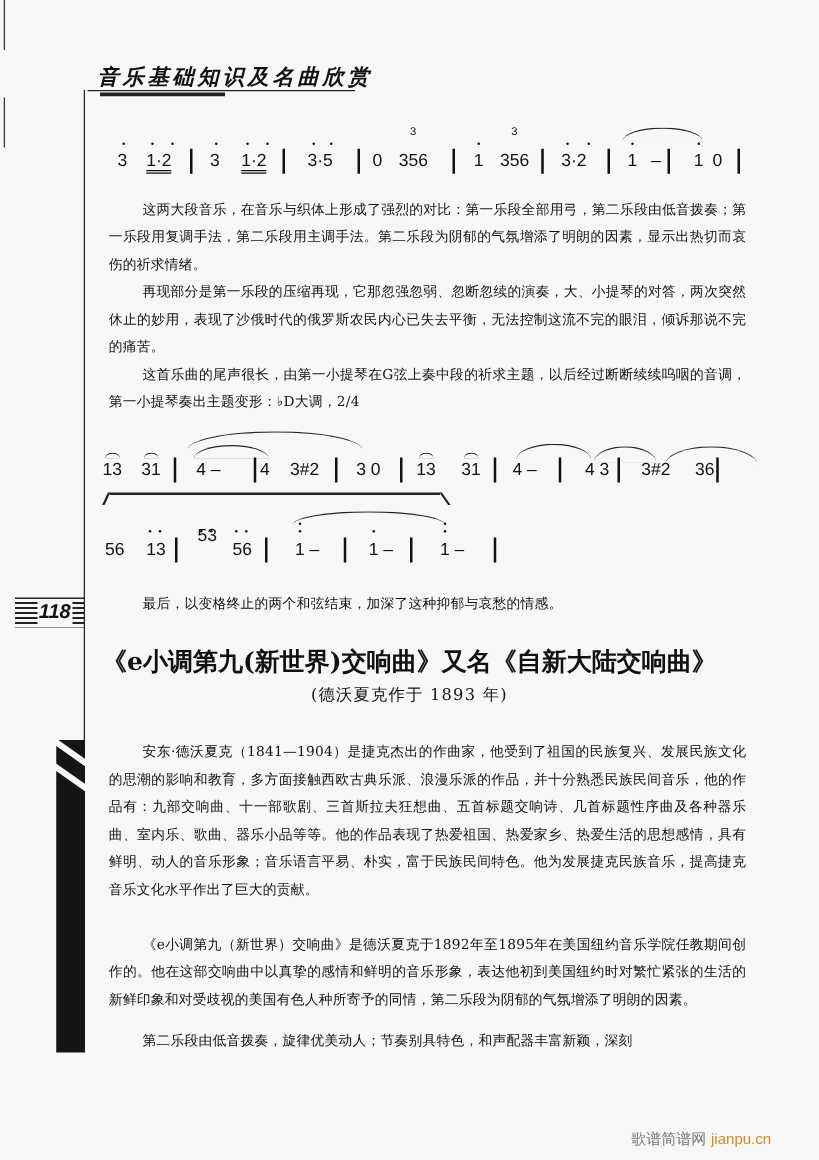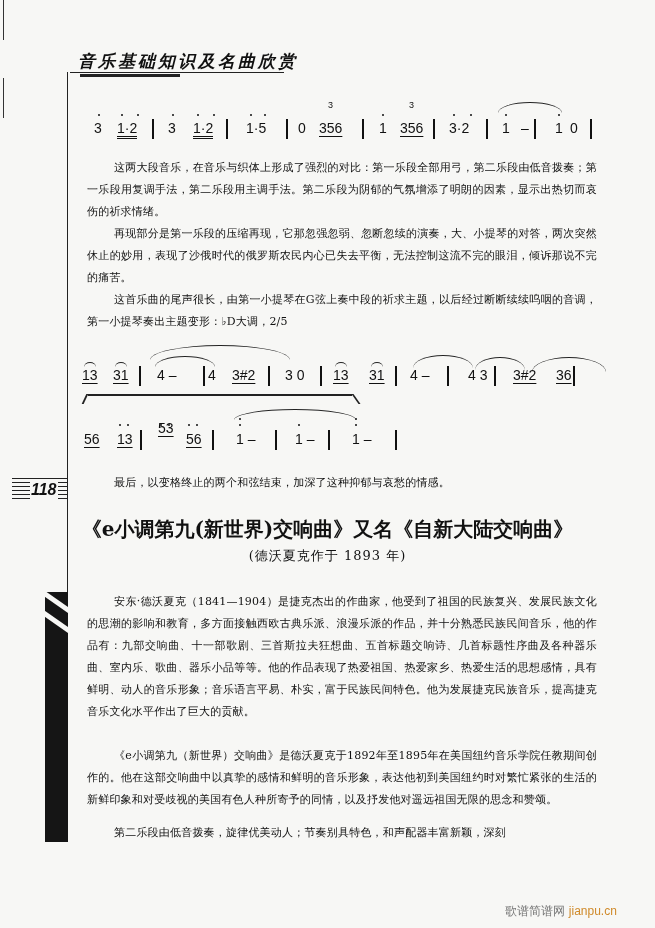--- a/index.html
+++ b/index.html
@@ -34,21 +34,21 @@
     font-style: italic; background: #f7f7f5; color: #111; line-height: 20px;
   }
 
   
   .darkbar { left: 45px; top: 592px; width: 23px; height: 250px; background: #151515; }
   .darkbar-stripe { position:absolute; left:-2px; width: 30px; height: 6px; background:#f7f7f5; transform: skewY(35deg); }
 
   
   .score-row { font-family: "Liberation Sans", sans-serif; font-size: 14px; color: #111; }
   .note { position:absolute; white-space: nowrap; }
-  .ul { text-decoration: underline; text-underline-offset: 3px; }
+  .ul { text-underline-offset: 3px; }
   .dul { border-bottom: 3px double #111; padding-bottom: 0; line-height: 16px; }
   .bar { position:absolute; width: 2px; height: 20px; background: #111; }
   .dot { position:absolute; width: 2px; height: 2px; background: #111; border-radius: 1px; }
   .slur { position:absolute; border-top: 1.5px solid #222; border-radius: 50% 50% 0 0 / 100% 100% 0 0; }
   .triplet { position:absolute; font-size: 9px; }
 
   
   .para {
     position: absolute; left: 87px; width: 510px;
     font-family: "DejaVu Serif", serif; font-size: 11px; line-height: 22px;
@@ -97,21 +97,21 @@
   <span class="dot" style="left:137px;top:114px"></span>
   <div class="bar" style="left:152px;top:119px;width:1.5px"></div>
 
   <span class="note" style="left:168px;top:120px">3</span>
   <span class="dot" style="left:172px;top:114px"></span>
   <span class="note dul" style="left:193px;top:120px">1·2</span>
   <span class="dot" style="left:197px;top:114px"></span>
   <span class="dot" style="left:213px;top:114px"></span>
   <div class="bar" style="left:226px;top:119px;width:1.5px"></div>
 
-  <span class="note" style="left:246px;top:120px">1·5</span>
+  <span class="note" style="left:246px;top:120px">3·5</span>
   <span class="dot" style="left:250px;top:114px"></span>
   <span class="dot" style="left:264px;top:114px"></span>
   <div class="bar" style="left:286px;top:119px;width:1.5px"></div>
 
   <span class="note" style="left:298px;top:120px">0</span>
   <span class="note ul" style="left:319px;top:120px">356</span>
   <span class="triplet" style="left:328px;top:100px">3</span>
   <div class="bar" style="left:362px;top:119px;width:1.5px"></div>
 
   <span class="note" style="left:379px;top:120px">1</span>
@@ -132,21 +132,21 @@
   <div class="bar" style="left:534px;top:119px;width:1.5px"></div>
 
   <span class="note" style="left:555px;top:120px">1</span>
   <span class="dot" style="left:558px;top:114px"></span>
   <span class="note" style="left:570px;top:120px">0</span>
   <div class="bar" style="left:590px;top:119px;width:1.5px"></div>
 </div>
 
 <div class="para" style="top:157px">这两大段音乐，在音乐与织体上形成了强烈的对比：第一乐段全部用弓，第二乐段由低音拨奏；第一乐段用复调手法，第二乐段用主调手法。第二乐段为阴郁的气氛增添了明朗的因素，显示出热切而哀伤的祈求情绪。</div>
 <div class="para" style="top:223px">再现部分是第一乐段的压缩再现，它那忽强忽弱、忽断忽续的演奏，大、小提琴的对答，两次突然休止的妙用，表现了沙俄时代的俄罗斯农民内心已失去平衡，无法控制这流不完的眼泪，倾诉那说不完的痛苦。</div>
-<div class="para" style="top:289px">这首乐曲的尾声很长，由第一小提琴在G弦上奏中段的祈求主题，以后经过断断续续呜咽的音调，第一小提琴奏出主题变形：♭D大调，2/5</div>
+<div class="para" style="top:289px">这首乐曲的尾声很长，由第一小提琴在G弦上奏中段的祈求主题，以后经过断断续续呜咽的音调，第一小提琴奏出主题变形：♭D大调，2/4</div>
 
 <div class="abs score-row" style="left:0;top:0;width:655px;height:470px;">
 
   <span class="note ul" style="left:82px;top:367px">13</span>
   <div class="slur" style="left:84px;top:362px;width:12px;height:4px"></div>
   <span class="note ul" style="left:113px;top:367px">31</span>
   <div class="slur" style="left:115px;top:362px;width:12px;height:4px"></div>
   <div class="bar" style="left:139px;top:366px;width:1.5px"></div>
 
   <div class="slur" style="left:150px;top:345px;width:140px;height:14px"></div>
@@ -213,19 +213,19 @@
   <span class="dot" style="left:355px;top:424px"></span>
   <div class="bar" style="left:395px;top:430px;width:1.5px"></div>
 </div>
 
 <div class="para" style="top:472px">最后，以变格终止的两个和弦结束，加深了这种抑郁与哀愁的情感。</div>
 
 <div class="title-main">《e小调第九(新世界)交响曲》又名《自新大陆交响曲》</div>
 <div class="title-sub">(德沃夏克作于 1893 年)</div>
 
 <div class="para" style="top:591px">安东·德沃夏克（1841—1904）是捷克杰出的作曲家，他受到了祖国的民族复兴、发展民族文化的思潮的影响和教育，多方面接触西欧古典乐派、浪漫乐派的作品，并十分熟悉民族民间音乐，他的作品有：九部交响曲、十一部歌剧、三首斯拉夫狂想曲、五首标题交响诗、几首标题性序曲及各种器乐曲、室内乐、歌曲、器乐小品等等。他的作品表现了热爱祖国、热爱家乡、热爱生活的思想感情，具有鲜明、动人的音乐形象；音乐语言平易、朴实，富于民族民间特色。他为发展捷克民族音乐，提高捷克音乐文化水平作出了巨大的贡献。</div>
-<div class="para" style="top:745px">《e小调第九（新世界）交响曲》是德沃夏克于1892年至1895年在美国纽约音乐学院任教期间创作的。他在这部交响曲中以真挚的感情和鲜明的音乐形象，表达他初到美国纽约时对繁忙紧张的生活的新鲜印象和对受歧视的美国有色人种所寄予的同情，以及抒发他对遥远祖国无限的思念和赞颂。</div>
+<div class="para" style="top:745px">《e小调第九（新世界）交响曲》是德沃夏克于1892年至1895年在美国纽约音乐学院任教期间创作的。他在这部交响曲中以真挚的感情和鲜明的音乐形象，表达他初到美国纽约时对繁忙紧张的生活的新鲜印象和对受歧视的美国有色人种所寄予的同情，第二乐段为阴郁的气氛增添了明朗的因素。</div>
 <div class="para" style="top:822px">第二乐段由低音拨奏，旋律优美动人；节奏别具特色，和声配器丰富新颖，深刻</div>
 
 <div class="watermark">
   <span>歌谱简谱网</span>
   <span class="domain">jianpu.cn</span>
 </div>
 
 </body></html>

